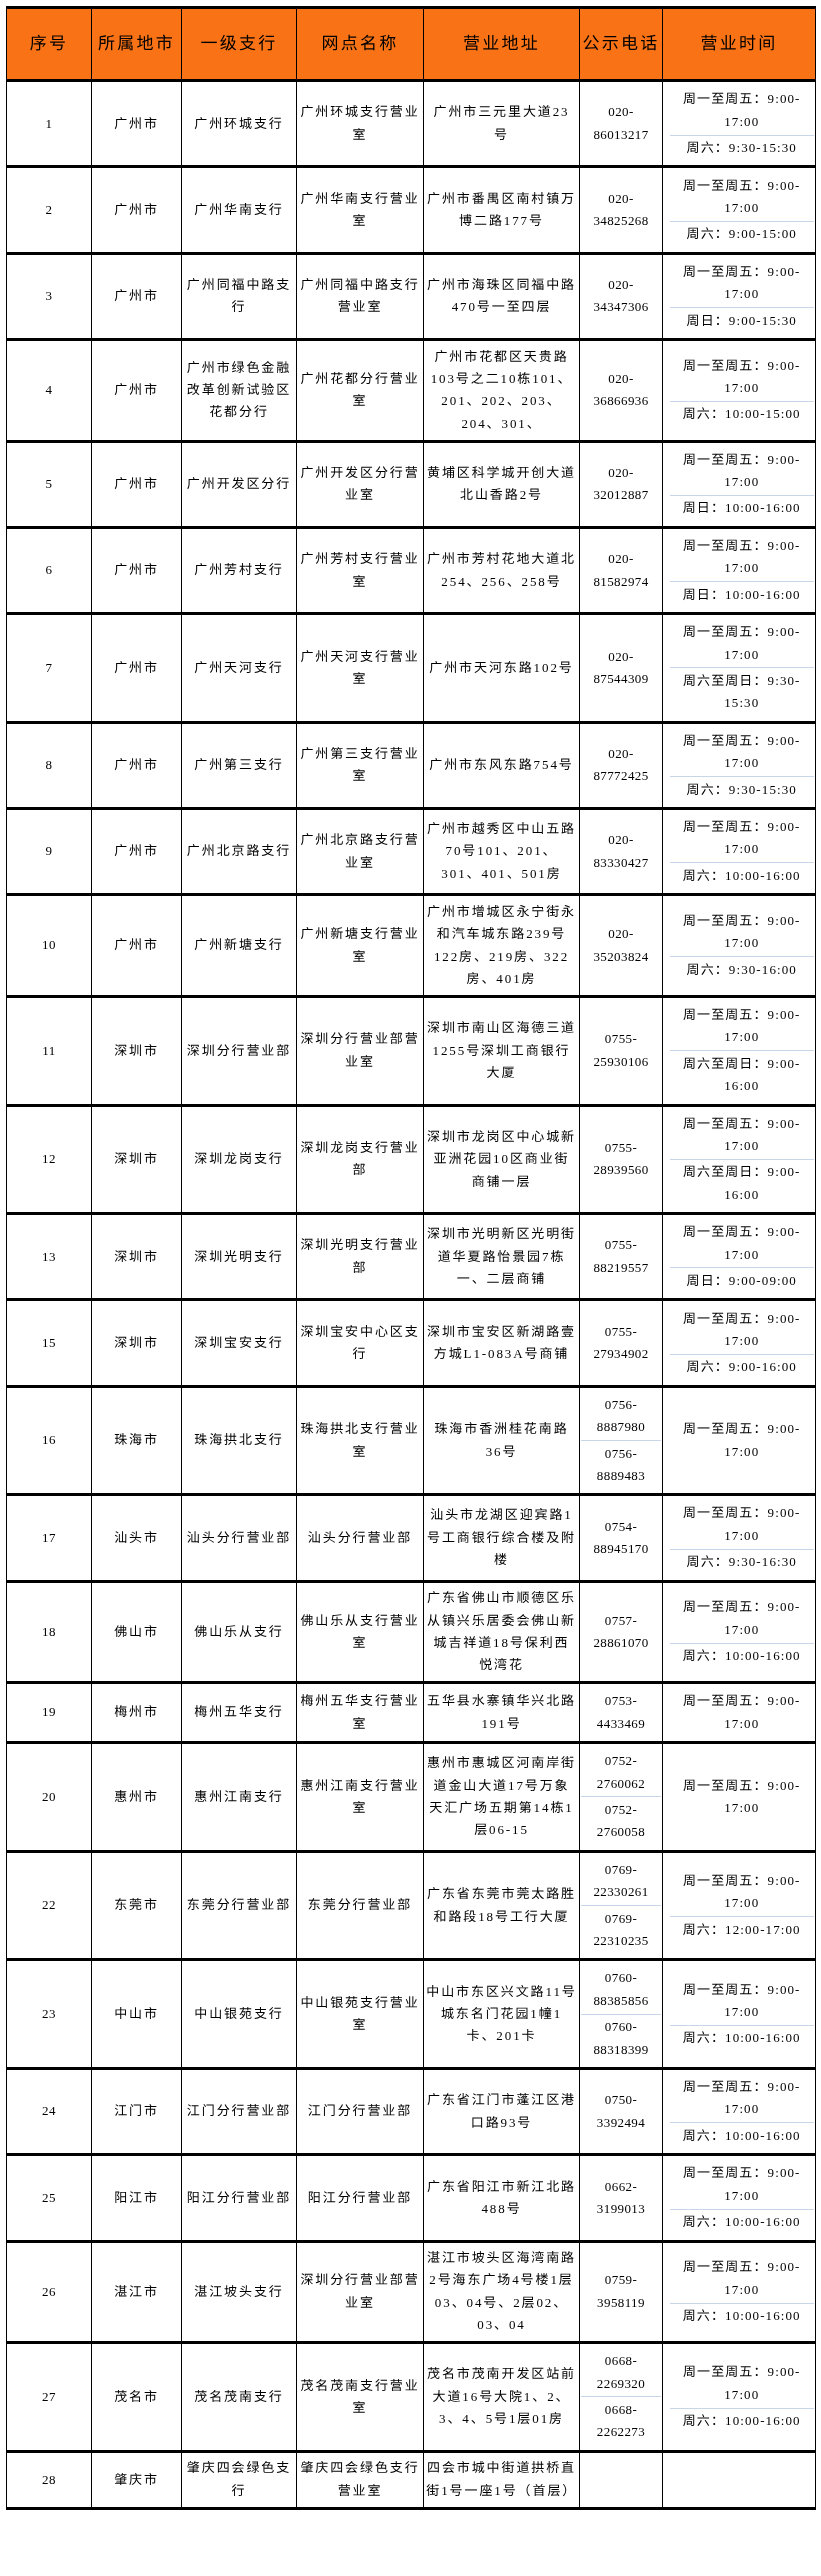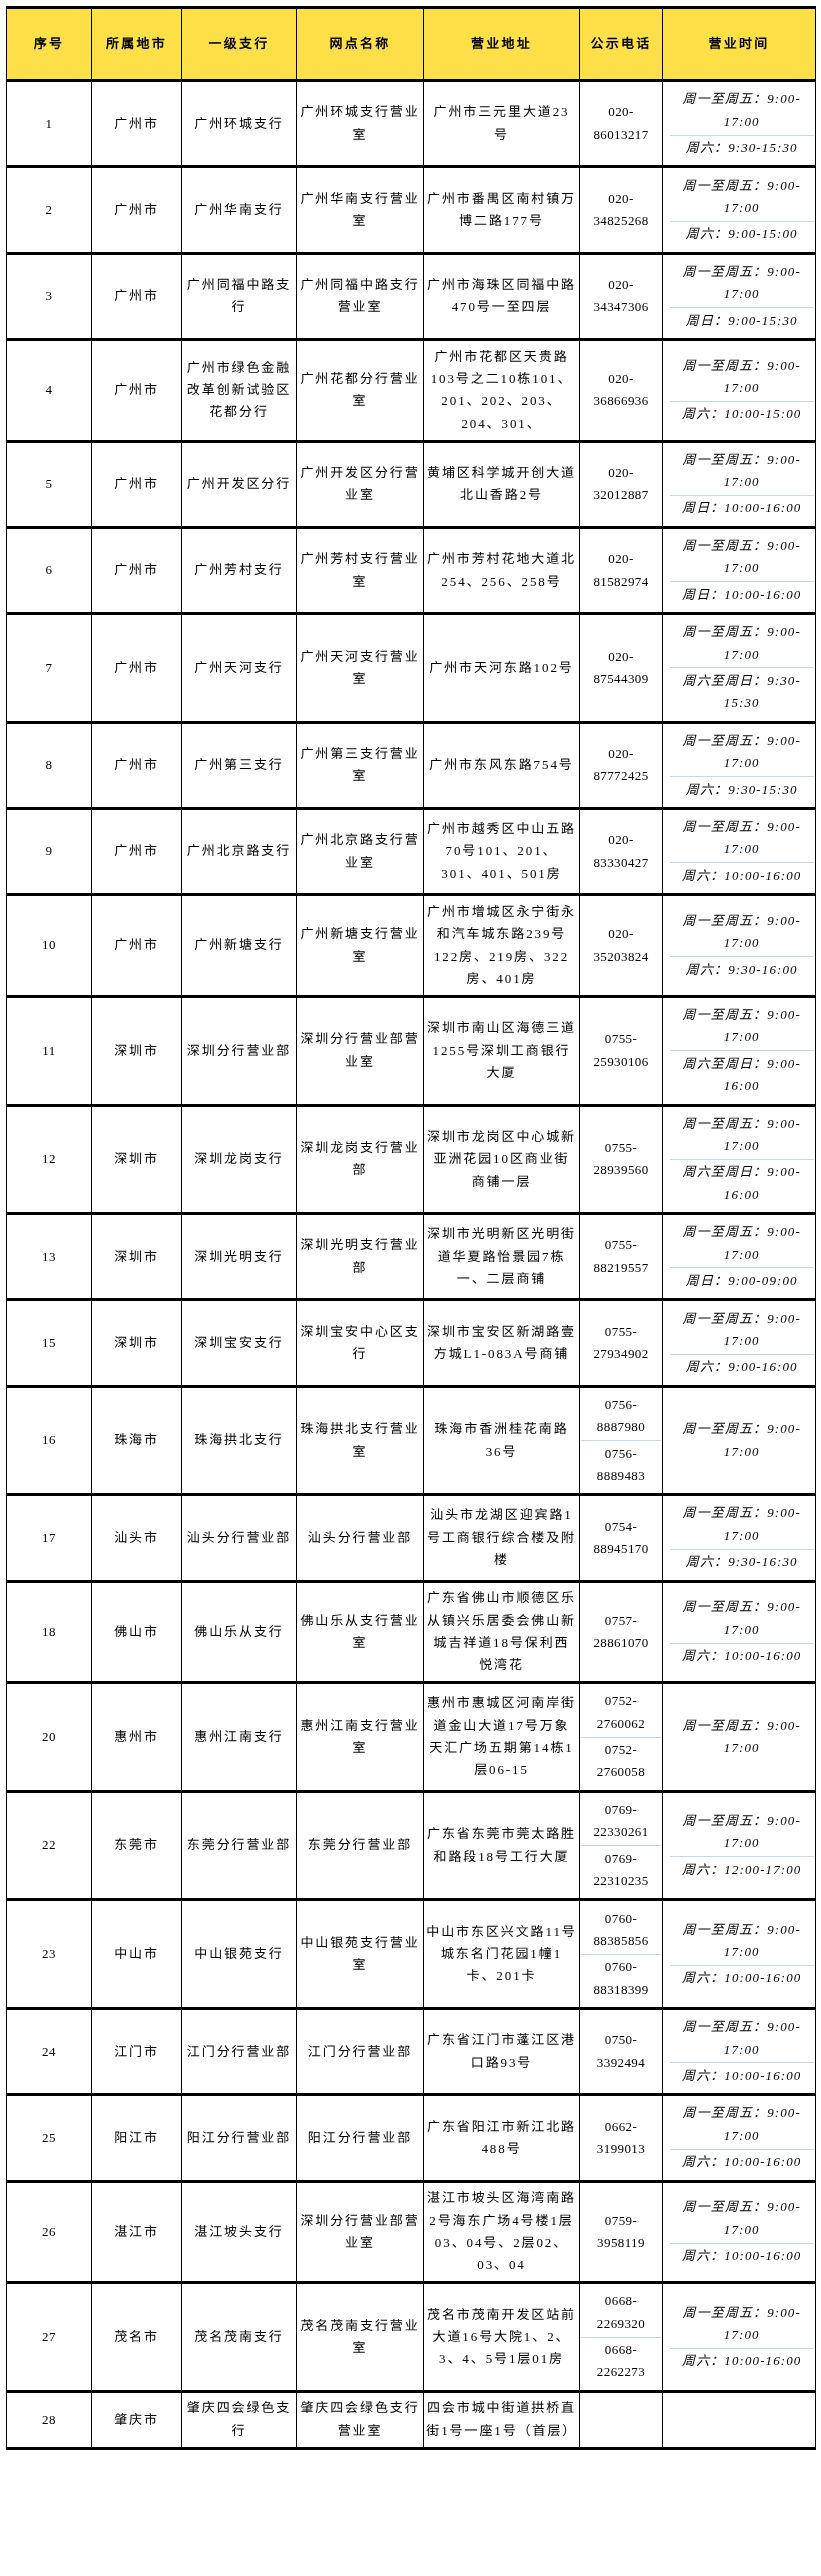--- a/index.html
+++ b/index.html
@@ -31,39 +31,38 @@
     text-align: center;
     vertical-align: middle;
     padding: 4.6px 2.3px;
     font-size: 13px;
     line-height: 1.72;
     letter-spacing: 1.9px;
     word-break: normal;
     overflow-wrap: break-word;
   }
   .branch-table thead th {
-    background: #fde047;
-    font-weight: bold;
-    font-size: 13px;
+    background: #f97316;
+    font-weight: normal;
+    font-size: 17px;
     letter-spacing: 2.3px;
     height: 61px;
   }
   .branch-table td.cell-no {
     letter-spacing: 0.4px;
   }
   .branch-table td.cell-phone {
     letter-spacing: 0.4px;
     padding-left: 0.8px;
     padding-right: 0.8px;
   }
   .branch-table td.cell-hours {
     padding-left: 7px;
     padding-right: 1.5px;
     letter-spacing: 1.1px;
-    font-style: italic;
   }
   .sub {
     padding: 1.5px 0;
   }
   .sub + .sub {
     border-top: 1.5px solid #c9d5e8;
   }
   .phone-line {
     display: block;
   }
@@ -380,20 +379,36 @@
               <span class="phone-line">0757-</span>
               <span class="phone-line">28861070</span>
             </div>
           </td>
           <td class="cell-hours">
             <div class="sub">周一至周五：9:00-17:00</div>
             <div class="sub">周六：10:00-16:00</div>
           </td>
         </tr>
         <tr>
+          <td class="cell-no">19</td>
+          <td>梅州市</td>
+          <td>梅州五华支行</td>
+          <td>梅州五华支行营业室</td>
+          <td>五华县水寨镇华兴北路191号</td>
+          <td class="cell-phone">
+            <div class="sub">
+              <span class="phone-line">0753-</span>
+              <span class="phone-line">4433469</span>
+            </div>
+          </td>
+          <td class="cell-hours">
+            <div class="sub">周一至周五：9:00-17:00</div>
+          </td>
+        </tr>
+        <tr>
           <td class="cell-no">20</td>
           <td>惠州市</td>
           <td>惠州江南支行</td>
           <td>惠州江南支行营业室</td>
           <td>惠州市惠城区河南岸街道金山大道17号万象天汇广场五期第14栋1层06-15</td>
           <td class="cell-phone">
             <div class="sub">
               <span class="phone-line">0752-</span>
               <span class="phone-line">2760062</span>
             </div>

